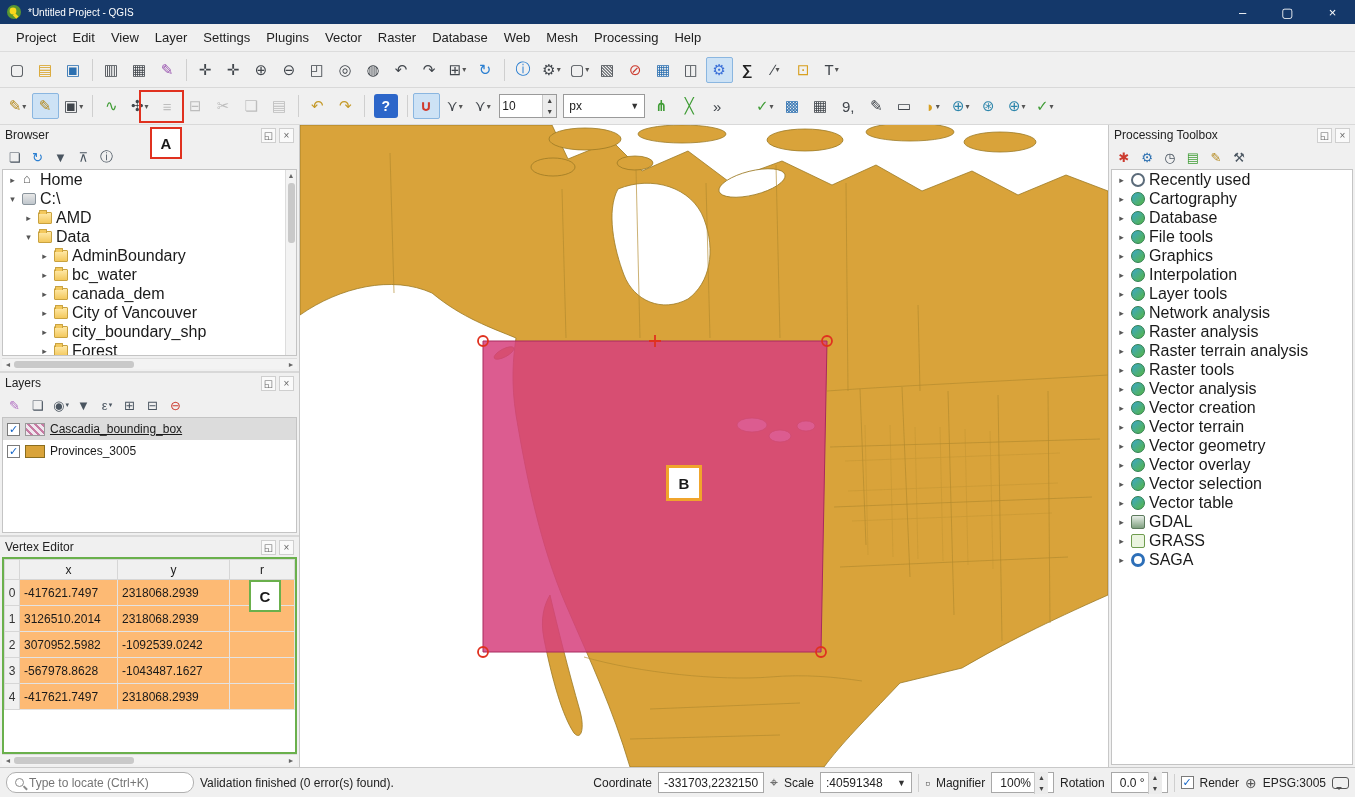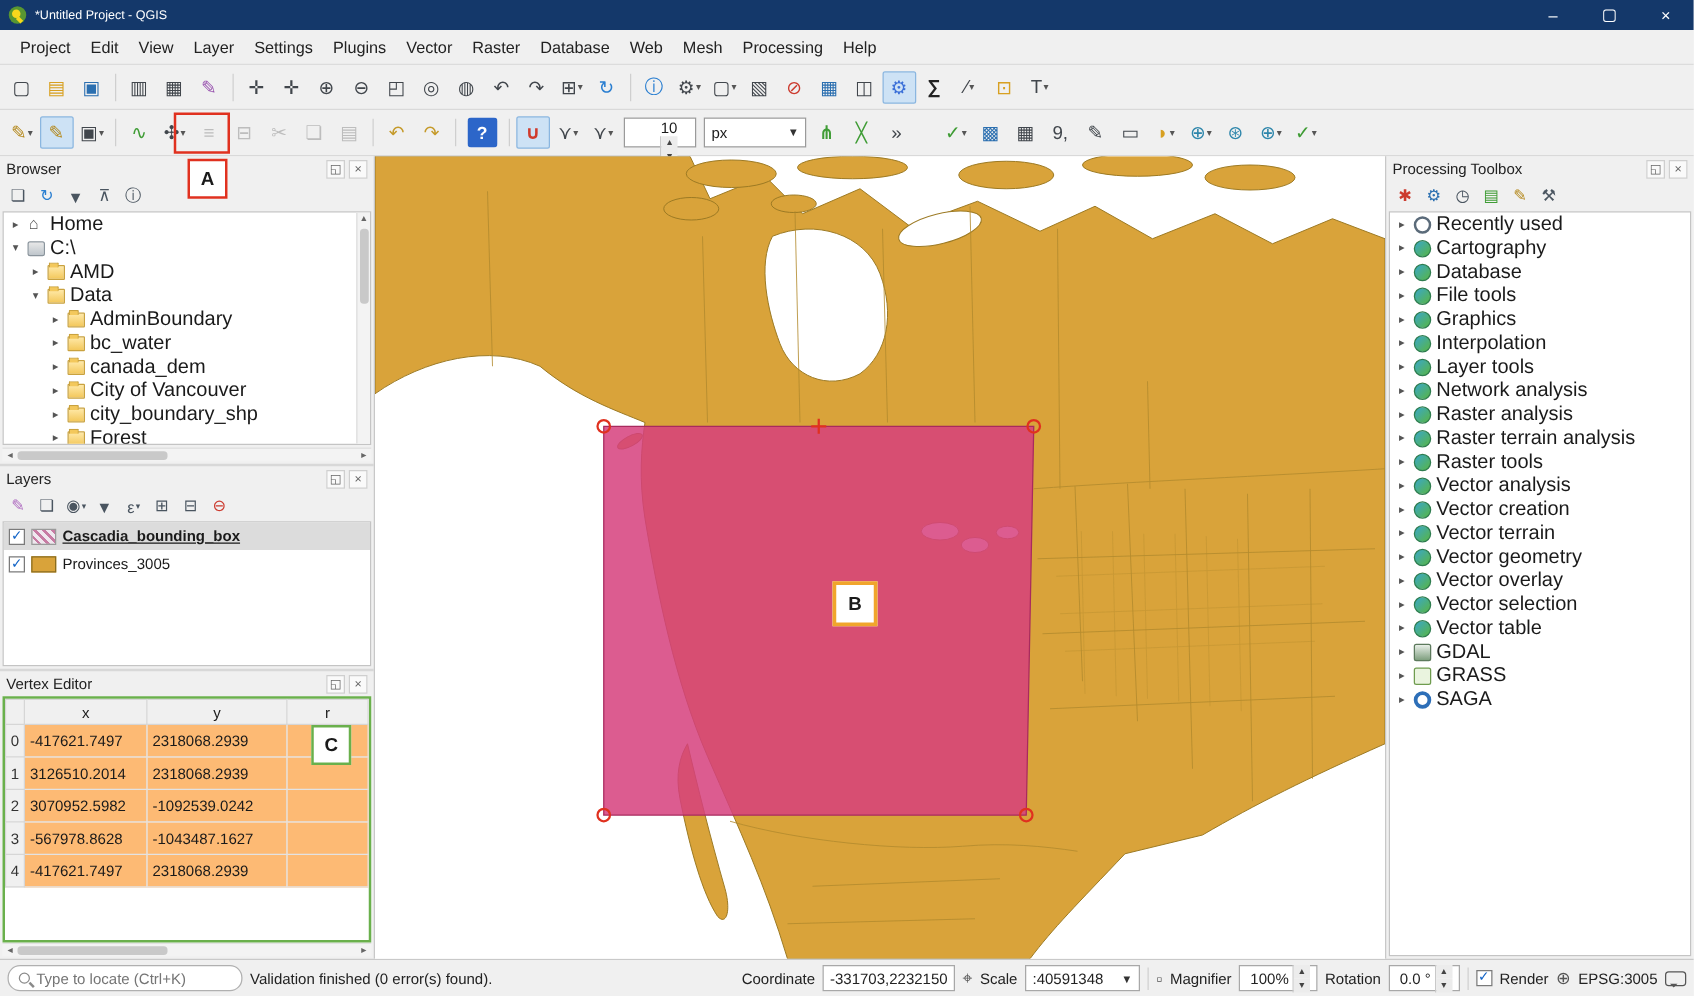--- a/index.html
+++ b/index.html
@@ -42,21 +42,21 @@
   [data-name="style-manager-icon"] { color:#9a56b0; }
   [data-name="toggle-editing-icon"],[data-name="current-edits-icon"] { color:#b58a1f; }
   [data-name="undo-icon"],[data-name="redo-icon"] { color:#c59a2a; }
   [data-name="snapping-icon"] { color:#d03a2c; font-weight:bold; }
   [data-name="tracing-icon"],[data-name="tracing-x-icon"] { color:#3f9c35; font-weight:bold; }
   [data-name="digitize-with-curve-icon"] { color:#3f9c35; }
   [data-name="check-geometries-icon"],[data-name="topology-check-icon"] { color:#3f9c35; font-weight:bold; }
   [data-name="embedded-styles-icon"] { color:#2b6fb0; }
   [data-name="geometry-snapper-icon"],[data-name="web-tools-icon"],[data-name="globe-tools-icon"] { color:#2e86ab; }
   [data-name="text-callout-icon"] { color:#d8a021; }
-  .spinbox { display:flex; align-items:center; background:#fff; border:1px solid #9a9a9a; height:24px; width:58px; margin:0 3px; padding-left:14px;flex-direction:column; }
+  .spinbox { display:flex; align-items:center; background:#fff; border:1px solid #9a9a9a; height:24px; width:58px; margin:0 3px; padding-left:2px; }
   .spinbox .val { flex:1; font-size:12px; }
   .spin-arrows { display:flex; flex-direction:column; width:14px; border-left:1px solid #c9c9c9; }
   .spin-arrows span { font-size:7px; line-height:11px; text-align:center; color:#444; background:#ececec; }
   .combo { display:flex; align-items:center; background:#fff; border:1px solid #9a9a9a; height:24px; width:82px; margin:0 3px; padding:0 5px; }
   .combo .val { flex:1; font-size:12px; }
   .combo .caret { font-size:9px; color:#333; }
 
   
   .main { flex:1; display:flex; min-height:0; }
   .leftcol { width:300px; flex:none; display:flex; flex-direction:column; border-right:1px solid #c8c8c8; background:#f0f0f0; }
@@ -103,21 +103,21 @@
   .hscroll .track { flex:1; }
 
   
   .lrow { height:22px; display:flex; align-items:center; gap:5px; padding:0 4px; }
   .lrow[data-sel="true"] { background:#dcdcdc; }
   .cb { width:13px; height:13px; background:#fff; border:1px solid #7a7a7a; font-size:11px; line-height:11px; text-align:center; color:#1163c6; flex:none; }
   .swatch { width:20px; height:13px; flex:none; border:1px solid #9a9a9a; }
   [data-swatch="pink-hatch"] { background:repeating-linear-gradient(45deg,#efe7ee 0 3px,#c77ba3 3px 5px); }
   [data-swatch="gold"] { background:#d9a33a; border-color:#8a6d1f; }
   .lname { font-size:12px; }
-  .lrow[data-sel="true"] .lname { font-weight:bold; text-decoration:underline; }
+  .lrow[data-sel="true"] .lname { font-weight:normal; text-decoration:underline; }
 
   
   .ve-wrap { position:relative; flex:1; margin:0 2px; border:2px solid #6ab04c; background:#fff; overflow:hidden; }
   .ve-table { border-collapse:collapse; width:100%; table-layout:fixed; }
   .ve-table th { background:#f0f0f0; border:1px solid #d6d6d6; font-weight:normal; font-size:12px; height:20px; }
   .ve-table td { background:#fdba74; border:1px solid #e3e3e3; font-size:12px; height:26px; padding:0 4px; }
   .ve-table .rh { width:15px; background:#f0f0f0; border:1px solid #d6d6d6; padding:0; text-align:center; color:#333; }
   .col-x { width:98px; } .col-y { width:112px; }
   .annC { position:absolute; top:21px; right:14px; width:32px; height:32px; border:2px solid #6ab04c; background:#fff; display:flex; align-items:center; justify-content:center; font-weight:bold; font-size:15px; z-index:5; }
 

